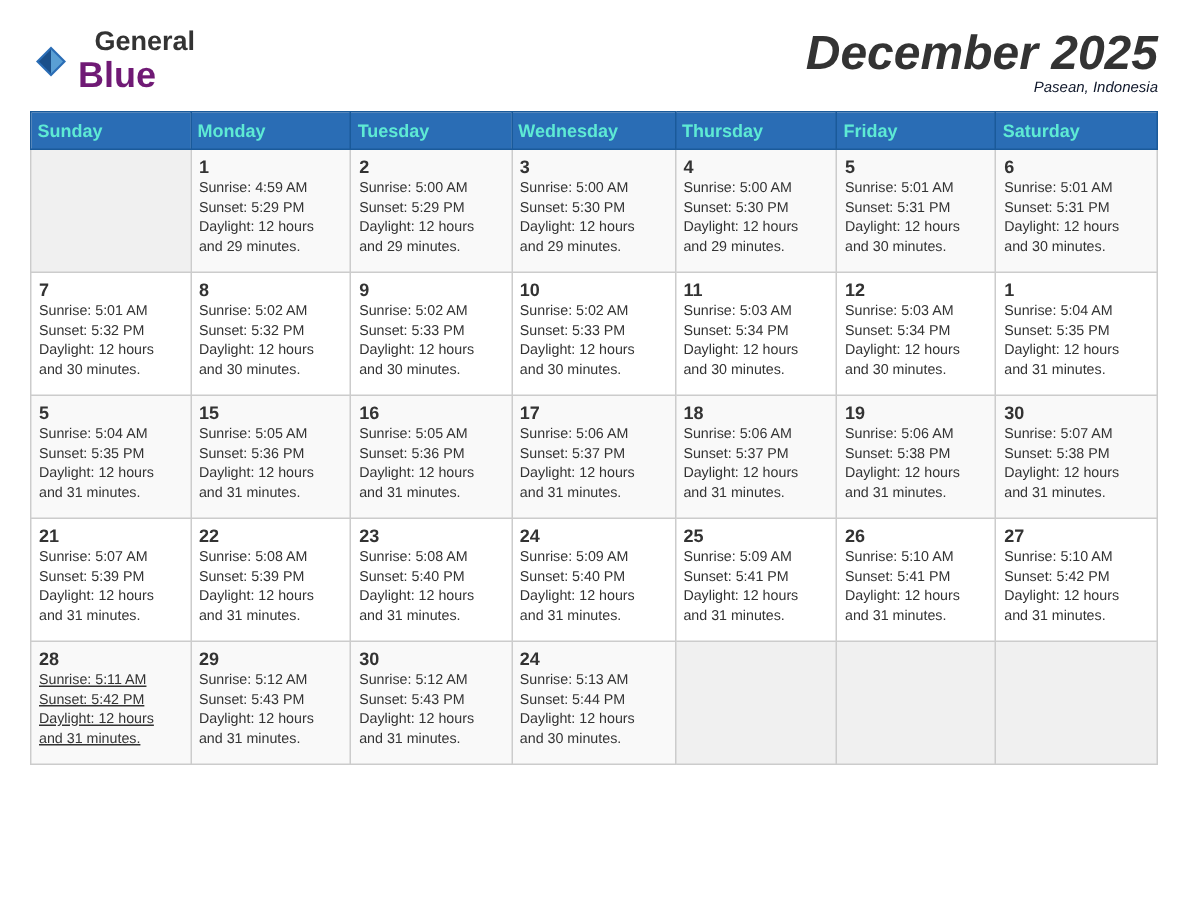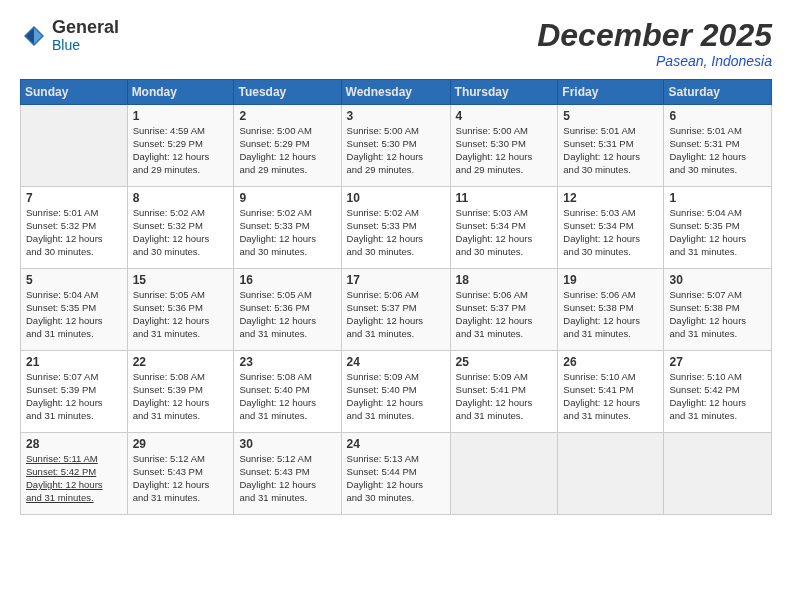--- a/index.html
+++ b/index.html
@@ -28,53 +28,54 @@
     }
     .logo-text {
       display: flex;
       flex-direction: column;
       line-height: 1.1;
     }
     .logo-general {
       font-size: 18px;
       font-weight: bold;
       color: #333;
+      margin-left: 11px;
     }
     .logo-blue {
-      font-size: 14px;
-      font-weight: normal;
-      color: #0369a1;
+      font-size: 24px;
+      font-weight: bold;
+      color: #701a75;
     }
     .logo-icon {
       width: 28px;
       height: 28px;
       margin-right: 4px;
     }
     .title-block {
       text-align: right;
       font-style: italic;
     }
     .month-title {
       font-size: 32px;
       font-weight: bold;
       color: #333;
       line-height: 1.1;
     }
     .location {
-      font-size: 14px;
-      color: #1d4ed8;
+      font-size: 10px;
+      color: #0f172a;
     }
     .calendar-table {
       width: 100%;
       border-collapse: collapse;
       font-size: 10.5px;
     }
     .calendar-table thead tr th {
       background: #2a6db5;
-      color: #e5e5e5;
+      color: #5eead4;
       padding: 5px 4px;
       text-align: left;
       font-size: 12px;
       font-weight: bold;
       border: 1px solid #1a5a9a;
     }
     .calendar-table tbody tr td {
       vertical-align: top;
       padding: 4px 5px;
       border: 1px solid #ccc;

